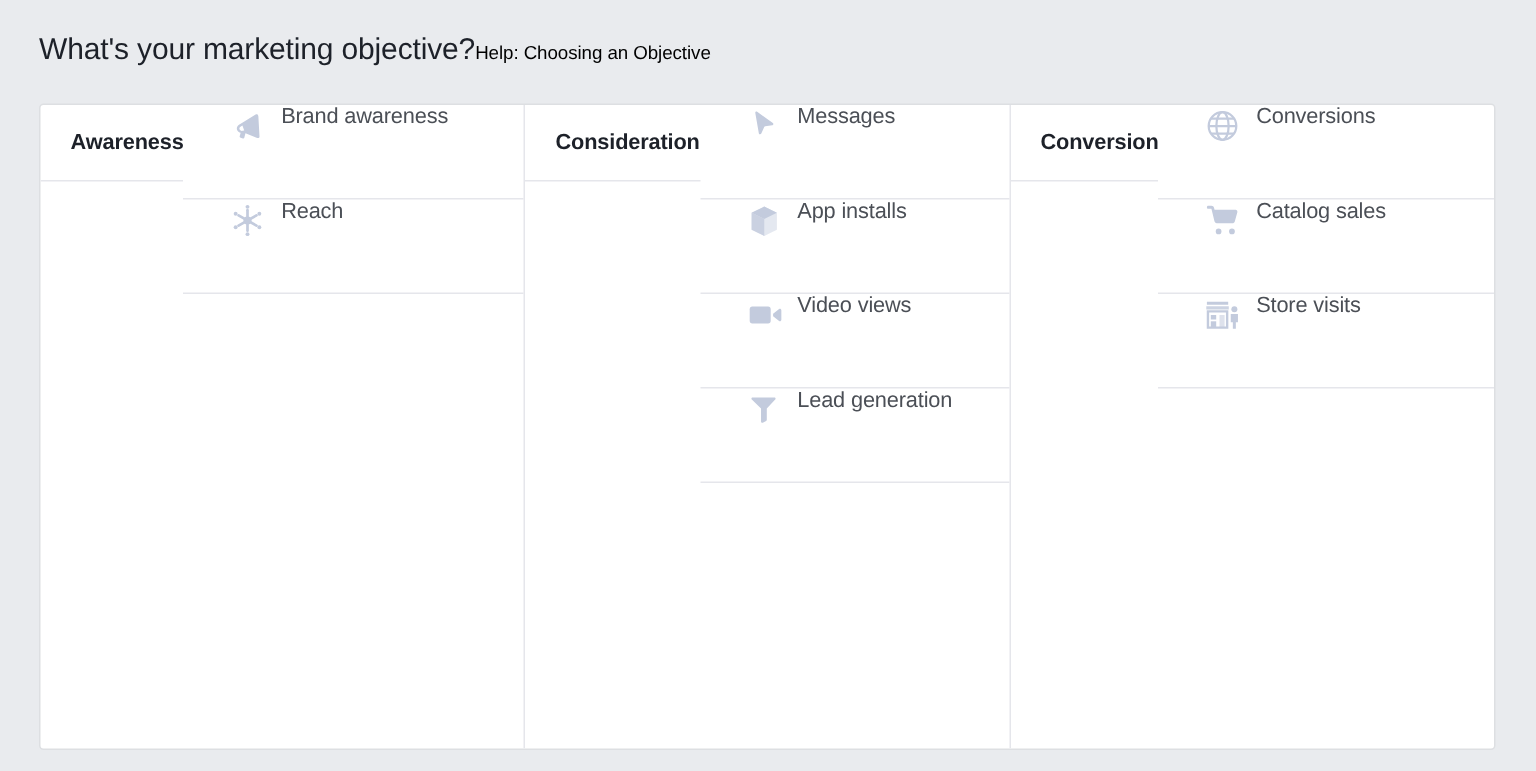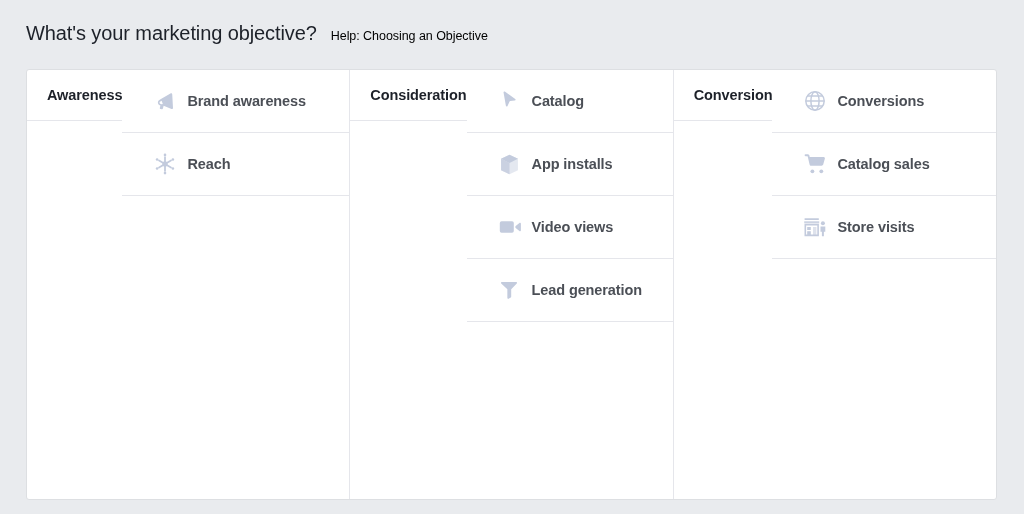--- a/index.html
+++ b/index.html
@@ -21,21 +21,20 @@
     box-sizing: border-box;
   }
 
   
   .header {
     position: absolute;
     left: 26px;
     top: 22px;
     display: flex;
     align-items: baseline;
-    gap: 14px;
     white-space: nowrap;
   }
   .page-title {
     font-size: 20px;
     color: #1d2129;
     font-weight: 400;
     letter-spacing: -0.1px;
   }
   .help-link {
     font-size: 12.5px;
@@ -88,26 +87,25 @@
     flex: 1 1 auto;
     display: flex;
     flex-direction: column;
     min-height: 0;
   }
 
   .objective-row {
     height: 63px;
     flex: 0 0 63px;
     display: flex;
-    align-items: center;
+    align-items: flex-start;
     padding-left: 31px;
     box-sizing: border-box;
     border-bottom: 1px solid #e5e6eb;
     cursor: pointer;
-    font-weight: bold;
   }
 
   .objective-icon {
     flex: 0 0 34px;
     width: 34px;
     height: 28px;
     display: flex;
     align-items: center;
     justify-content: flex-start;
     color: #c3cbdd;
@@ -173,21 +171,21 @@
       </div>
       <div class="column">
         <div class="column-header">Consideration</div>
         <div class="column-body">
           <div class="objective-row">
             <span class="objective-icon">
               <svg width="22" height="22" viewBox="0 0 24 24" fill="currentColor">
                 <path d="M6 2.4c0-.7.8-1.1 1.4-.7l11.4 8.1c.7.5.4 1.6-.5 1.7l-5 .6c-.3 0-.6.2-.7.5l-2.2 4.9c-.4.9-1.7.7-1.8-.3L6 2.4z"></path>
               </svg>
             </span>
-            <span class="objective-label">Catalog</span>
+            <span class="objective-label">Messages</span>
           </div>
           <div class="objective-row">
             <span class="objective-icon">
               <svg width="23" height="23" viewBox="0 0 24 24" fill="currentColor">
                 <path d="M12 1.8 3.2 6.1v11.8L12 22.2l8.8-4.3V6.1L12 1.8z" opacity=".45"></path>
                 <path d="M12 1.8 3.2 6.1 12 10.4l8.8-4.3L12 1.8z"></path>
                 <path d="M3.2 6.1 12 10.4v11.8l-8.8-4.3V6.1z" opacity=".8"></path>
               </svg>
             </span>
             <span class="objective-label">App installs</span>

